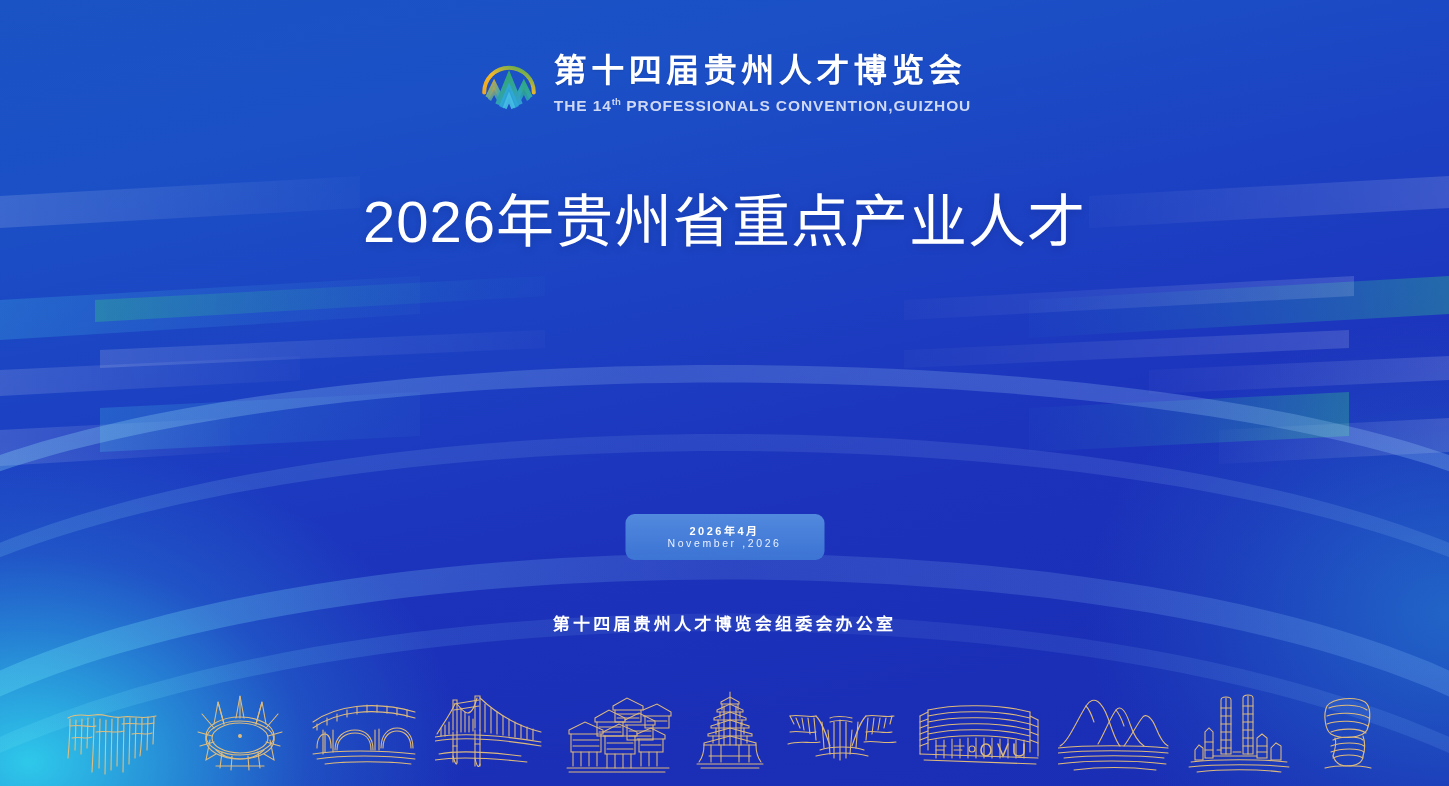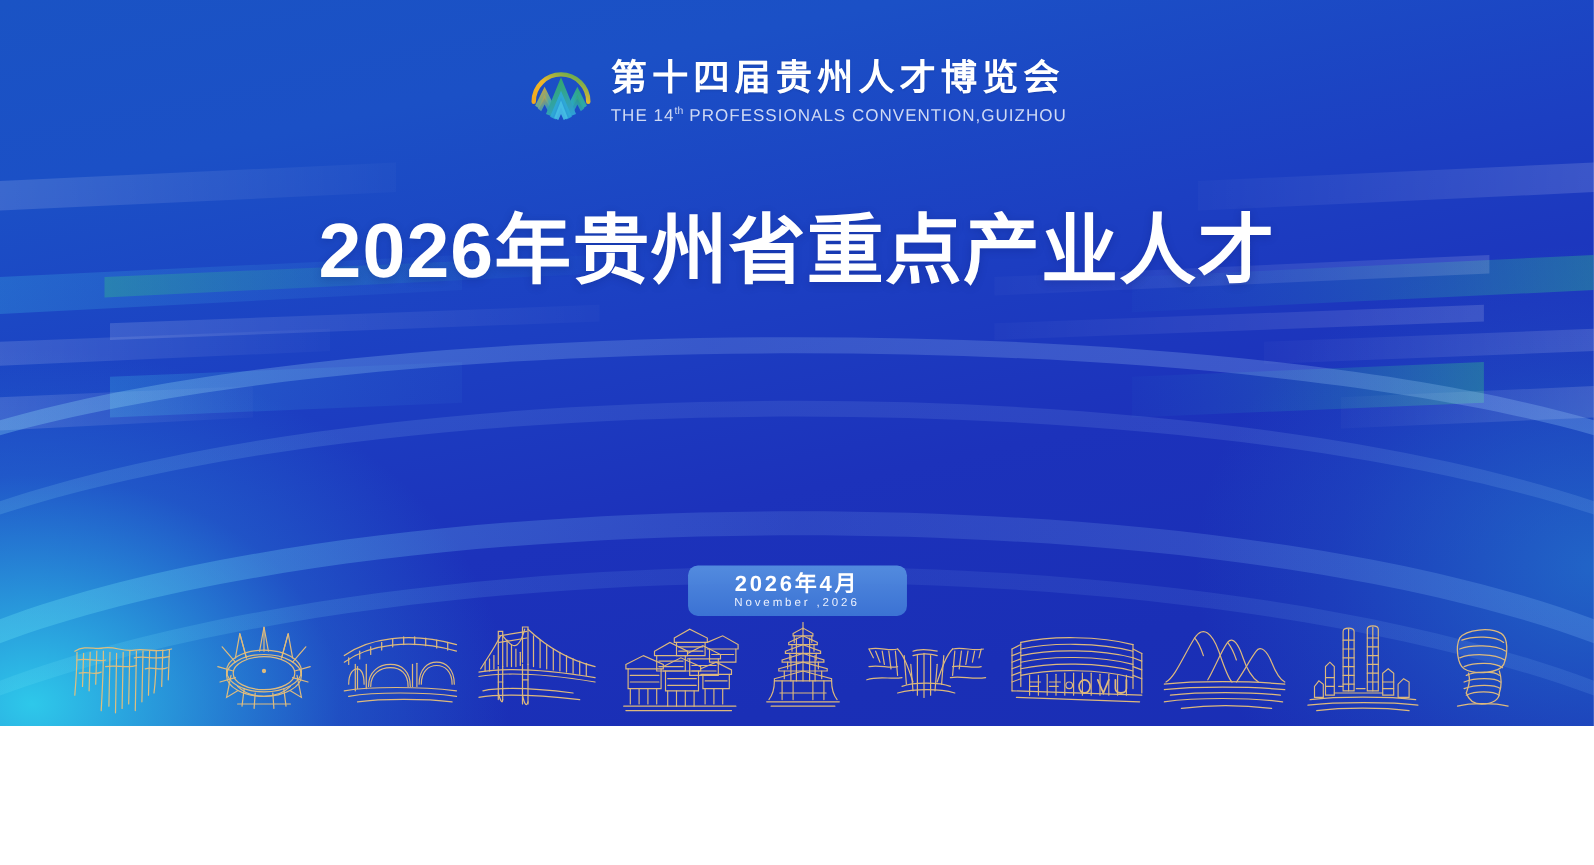--- a/index.html
+++ b/index.html
@@ -4,21 +4,21 @@
 <title>2026年贵州省重点产业人才需求目录</title>
 <style>
   * { margin:0; padding:0; box-sizing:border-box; }
   html, body {
     width:1449px; height:786px;
     overflow:hidden;
     font-family:"Liberation Sans","DejaVu Sans",sans-serif;
   }
   #poster {
     position:relative;
-    width:1449px; height:660px;
+    width:1449px; height:786px;
     overflow:hidden;
     background:
       radial-gradient(ellipse 700px 520px at 2% 97%, #2ec8ea 0%, rgba(46,200,234,0.65) 18%, rgba(42,150,220,0.30) 40%, rgba(30,90,200,0.0) 62%),
       radial-gradient(ellipse 520px 420px at 100% 78%, rgba(44,180,225,0.40) 0%, rgba(40,140,215,0.16) 45%, rgba(30,90,200,0) 70%),
       linear-gradient(168deg, #1a53c4 0%, #1b50c6 18%, #1c3fc2 42%, #1c32bb 62%, #1a2fb6 82%, #1a2eb4 100%);
   }
 
   
   .bg-layer { position:absolute; inset:0; pointer-events:none; }
   .bg-layer svg { width:100%; height:100%; display:block; }
@@ -36,37 +36,37 @@
     font-size:33px;
     font-weight:700;
     letter-spacing:4.5px;
     line-height:1.16;
     white-space:nowrap;
     text-shadow:0 1px 2px rgba(0,0,0,0.12);
   }
   .logo-en {
     color:#cfd9f4;
     font-size:15.5px;
-    font-weight:400;
+    font-weight:700;
     letter-spacing:0.9px;
     line-height:1.2;
     margin-top:5px;
     white-space:nowrap;
   }
   .logo-en sup { font-size:9.5px; vertical-align:super; letter-spacing:0.2px; }
 
   
   .title-block {
     position:absolute; left:0; right:0; top:188px;
     text-align:center;
   }
   .title-line {
     color:#ffffff;
-    font-weight:700;
-    font-size:70px;
+    font-weight:400;
+    font-size:58px;
     line-height:1.16;
     letter-spacing:1px;
     white-space:nowrap;
     text-shadow:0 2px 8px rgba(8,24,90,0.22);
   }
   .title-line.l2 { letter-spacing:3px; }
 
   
   .date-badge {
     position:absolute;
@@ -74,21 +74,21 @@
     top:514px;
     width:199px; height:46px;
     border-radius:9px;
     background:linear-gradient(180deg, rgba(86,145,225,0.92) 0%, rgba(62,120,214,0.92) 100%);
     display:flex; flex-direction:column;
     align-items:center; justify-content:center;
     gap:1px;
   }
   .date-cn {
     color:#ffffff;
-    font-size:20px;
+    font-size:11px;
     font-weight:700;
     letter-spacing:2.5px;
     line-height:1.1;
   }
   .date-en {
     color:#eaf0fd;
     font-size:10.5px;
     font-weight:400;
     letter-spacing:2.6px;
     line-height:1.1;
@@ -231,20 +231,21 @@
 
   <div class="title-block">
     <div class="title-line l1">2026年贵州省重点产业人才</div>
   </div>
 
   <div class="date-badge">
     <div class="date-cn">2026年4月</div>
     <div class="date-en">November ,2026</div>
   </div>
 
+  <div class="organizer">第十四届贵州人才博览会组委会办公室</div>
 
   <div class="landmarks">
 
     <div class="landmark">
       <svg width="108" height="92" viewBox="0 0 108 92" fill="none" stroke="#e8c07a" stroke-width="1.1" stroke-linecap="round" xmlns="http://www.w3.org/2000/svg">
         <path d="M6,30 C16,24 24,29 32,27 C42,25 50,31 60,29 C70,27 80,32 94,28"></path>
         <path d="M8,31 C8,44 7,58 6,70"></path>
         <path d="M14,32 L13,62"></path>
           <path d="M20,31 L19,66"></path>
           <path d="M26,30 L25,60"></path>

